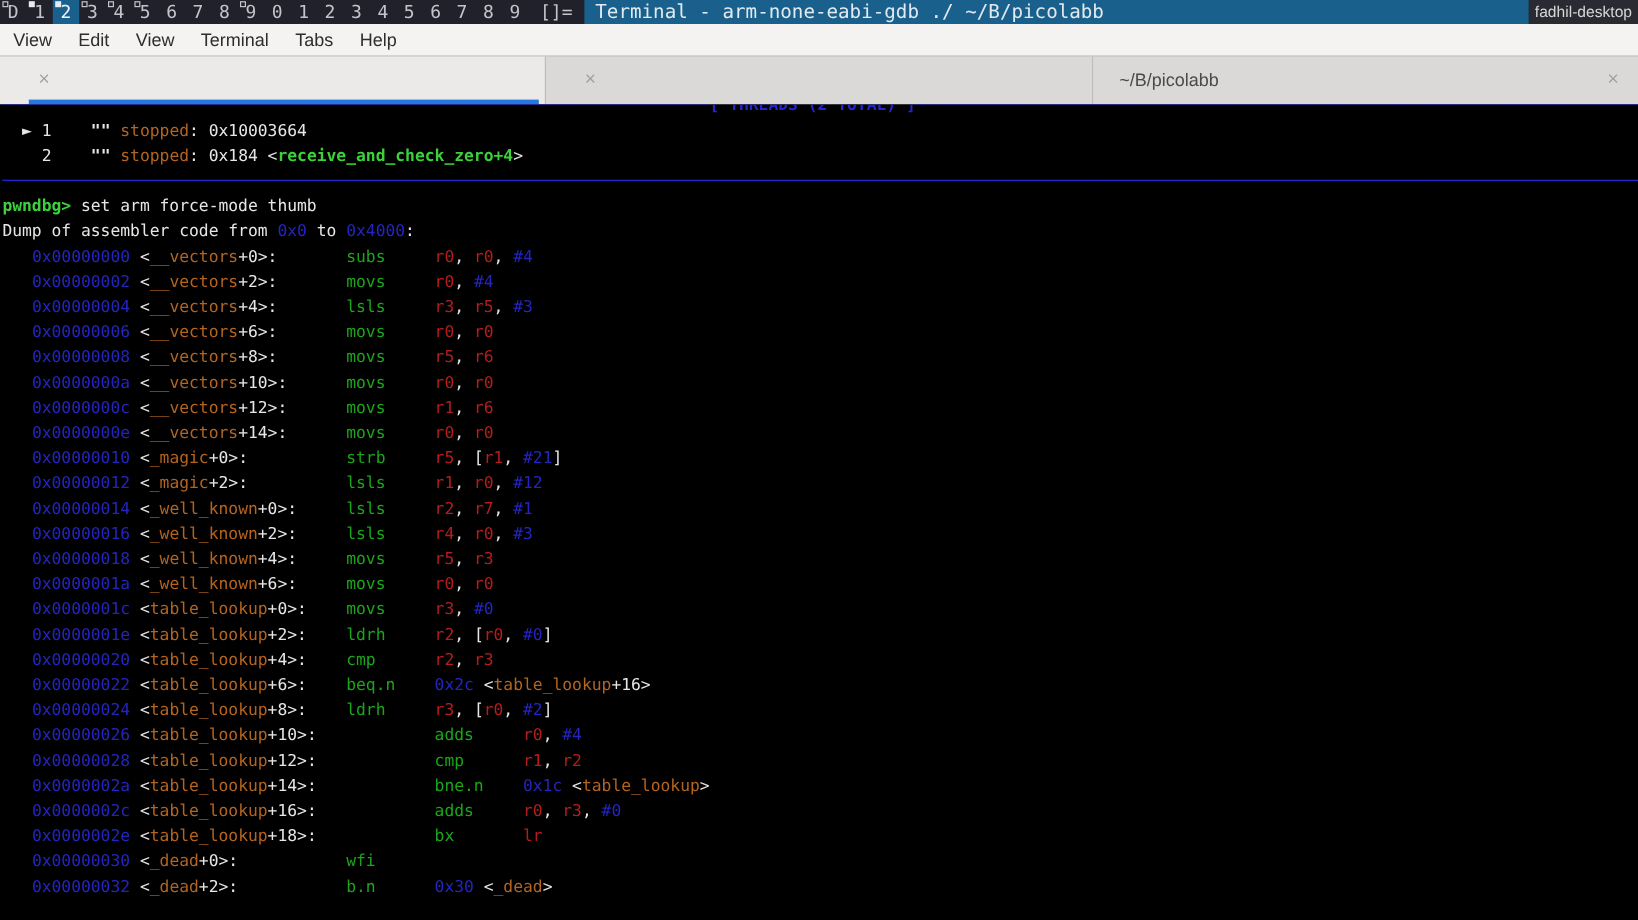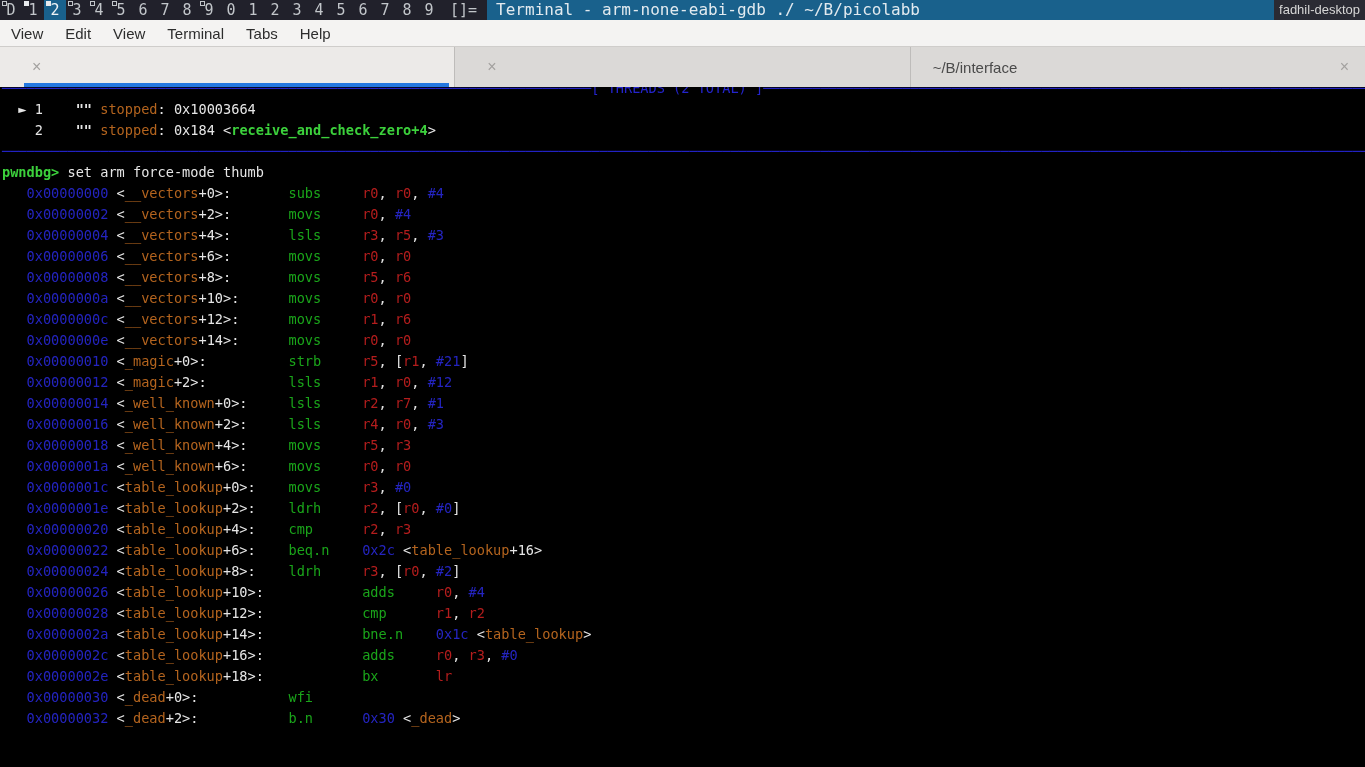--- a/index.html
+++ b/index.html
@@ -94,32 +94,33 @@
   </div>
 
 <div class="tabbar">
     <div class="tab active">
       <span class="tab-close">×</span>
     </div>
     <div class="tab activity">
       <span class="tab-close">×</span>
     </div>
     <div class="tab">
-      <span class="tab-title">~/B/interface</span>
+      <span class="tab-title">~/B/picolabb</span>
       <span class="tab-close">×</span>
     </div>
   </div>
 
 <div class="terminal">
   <div class="tcontent">
-      <div class="trow"><span style="color: rgb(36, 36, 205); font-weight: bold;">────────────────────────────────────────────────────────────────────────</span><span style="color: rgb(36, 36, 205); font-weight: normal;">[ THREADS (2 TOTAL) ]</span><span style="color: rgb(36, 36, 205); font-weight: bold;">──────────────────────────────────────────────────────────────────────────</span></div>
+      <div class="trow"><span style="color: rgb(36, 36, 205); font-weight: bold;">────────────────────────────────────────────────────────────────────────</span><span style="color: rgb(36, 36, 205); font-weight: bold;">[ THREADS (2 TOTAL) ]</span><span style="color: rgb(36, 36, 205); font-weight: bold;">──────────────────────────────────────────────────────────────────────────</span></div>
       <div class="trow"><span style="color: rgb(230, 230, 230);">  ► 1    </span><span style="color: rgb(230, 230, 230); font-weight: bold;">""</span><span style="color: rgb(230, 230, 230);"> </span><span style="color: rgb(180, 100, 30);">stopped</span><span style="color: rgb(230, 230, 230);">: </span><span style="color: rgb(230, 230, 230);">0x10003664</span></div>
       <div class="trow"><span style="color: rgb(230, 230, 230);">    2    </span><span style="color: rgb(230, 230, 230); font-weight: bold;">""</span><span style="color: rgb(230, 230, 230);"> </span><span style="color: rgb(180, 100, 30);">stopped</span><span style="color: rgb(230, 230, 230);">: </span><span style="color: rgb(230, 230, 230);">0x184 &lt;</span><span style="color: rgb(60, 209, 60); font-weight: bold;">receive_and_check_zero+4</span><span style="color: rgb(230, 230, 230);">&gt;</span></div>
       <div class="trow"><span style="color: rgb(36, 36, 205); font-weight: bold;">───────────────────────────────────────────────────────────────────────────────────────────────────────────────────────────────────────────────────────────────────────</span></div>
       <div class="trow"><span style="color: rgb(60, 209, 60); font-weight: bold;">pwndbg&gt; </span><span style="color: rgb(230, 230, 230);">set arm force-mode thumb</span></div>
+      <div class="trow"><span style="color: rgb(230, 230, 230);">Dump of assembler code from </span><span style="color: rgb(36, 36, 192);">0x0</span><span style="color: rgb(230, 230, 230);"> to </span><span style="color: rgb(36, 36, 192);">0x4000</span><span style="color: rgb(230, 230, 230);">:</span></div>
       <div class="trow"><span style="color: rgb(230, 230, 230);">   </span><span style="color: rgb(36, 36, 192);">0x00000000</span><span style="color: rgb(230, 230, 230);"> &lt;</span><span style="color: rgb(180, 100, 30);">__vectors</span><span style="color: rgb(230, 230, 230);">+0&gt;:       </span><span style="color: rgb(26, 165, 26);">subs</span><span style="color: rgb(230, 230, 230);">     </span><span style="color: rgb(181, 29, 29);">r0</span><span style="color: rgb(230, 230, 230);">, </span><span style="color: rgb(181, 29, 29);">r0</span><span style="color: rgb(230, 230, 230);">, </span><span style="color: rgb(36, 36, 192);">#4</span></div>
       <div class="trow"><span style="color: rgb(230, 230, 230);">   </span><span style="color: rgb(36, 36, 192);">0x00000002</span><span style="color: rgb(230, 230, 230);"> &lt;</span><span style="color: rgb(180, 100, 30);">__vectors</span><span style="color: rgb(230, 230, 230);">+2&gt;:       </span><span style="color: rgb(26, 165, 26);">movs</span><span style="color: rgb(230, 230, 230);">     </span><span style="color: rgb(181, 29, 29);">r0</span><span style="color: rgb(230, 230, 230);">, </span><span style="color: rgb(36, 36, 192);">#4</span></div>
       <div class="trow"><span style="color: rgb(230, 230, 230);">   </span><span style="color: rgb(36, 36, 192);">0x00000004</span><span style="color: rgb(230, 230, 230);"> &lt;</span><span style="color: rgb(180, 100, 30);">__vectors</span><span style="color: rgb(230, 230, 230);">+4&gt;:       </span><span style="color: rgb(26, 165, 26);">lsls</span><span style="color: rgb(230, 230, 230);">     </span><span style="color: rgb(181, 29, 29);">r3</span><span style="color: rgb(230, 230, 230);">, </span><span style="color: rgb(181, 29, 29);">r5</span><span style="color: rgb(230, 230, 230);">, </span><span style="color: rgb(36, 36, 192);">#3</span></div>
       <div class="trow"><span style="color: rgb(230, 230, 230);">   </span><span style="color: rgb(36, 36, 192);">0x00000006</span><span style="color: rgb(230, 230, 230);"> &lt;</span><span style="color: rgb(180, 100, 30);">__vectors</span><span style="color: rgb(230, 230, 230);">+6&gt;:       </span><span style="color: rgb(26, 165, 26);">movs</span><span style="color: rgb(230, 230, 230);">     </span><span style="color: rgb(181, 29, 29);">r0</span><span style="color: rgb(230, 230, 230);">, </span><span style="color: rgb(181, 29, 29);">r0</span></div>
       <div class="trow"><span style="color: rgb(230, 230, 230);">   </span><span style="color: rgb(36, 36, 192);">0x00000008</span><span style="color: rgb(230, 230, 230);"> &lt;</span><span style="color: rgb(180, 100, 30);">__vectors</span><span style="color: rgb(230, 230, 230);">+8&gt;:       </span><span style="color: rgb(26, 165, 26);">movs</span><span style="color: rgb(230, 230, 230);">     </span><span style="color: rgb(181, 29, 29);">r5</span><span style="color: rgb(230, 230, 230);">, </span><span style="color: rgb(181, 29, 29);">r6</span></div>
       <div class="trow"><span style="color: rgb(230, 230, 230);">   </span><span style="color: rgb(36, 36, 192);">0x0000000a</span><span style="color: rgb(230, 230, 230);"> &lt;</span><span style="color: rgb(180, 100, 30);">__vectors</span><span style="color: rgb(230, 230, 230);">+10&gt;:      </span><span style="color: rgb(26, 165, 26);">movs</span><span style="color: rgb(230, 230, 230);">     </span><span style="color: rgb(181, 29, 29);">r0</span><span style="color: rgb(230, 230, 230);">, </span><span style="color: rgb(181, 29, 29);">r0</span></div>
       <div class="trow"><span style="color: rgb(230, 230, 230);">   </span><span style="color: rgb(36, 36, 192);">0x0000000c</span><span style="color: rgb(230, 230, 230);"> &lt;</span><span style="color: rgb(180, 100, 30);">__vectors</span><span style="color: rgb(230, 230, 230);">+12&gt;:      </span><span style="color: rgb(26, 165, 26);">movs</span><span style="color: rgb(230, 230, 230);">     </span><span style="color: rgb(181, 29, 29);">r1</span><span style="color: rgb(230, 230, 230);">, </span><span style="color: rgb(181, 29, 29);">r6</span></div>
       <div class="trow"><span style="color: rgb(230, 230, 230);">   </span><span style="color: rgb(36, 36, 192);">0x0000000e</span><span style="color: rgb(230, 230, 230);"> &lt;</span><span style="color: rgb(180, 100, 30);">__vectors</span><span style="color: rgb(230, 230, 230);">+14&gt;:      </span><span style="color: rgb(26, 165, 26);">movs</span><span style="color: rgb(230, 230, 230);">     </span><span style="color: rgb(181, 29, 29);">r0</span><span style="color: rgb(230, 230, 230);">, </span><span style="color: rgb(181, 29, 29);">r0</span></div>
       <div class="trow"><span style="color: rgb(230, 230, 230);">   </span><span style="color: rgb(36, 36, 192);">0x00000010</span><span style="color: rgb(230, 230, 230);"> &lt;</span><span style="color: rgb(180, 100, 30);">_magic</span><span style="color: rgb(230, 230, 230);">+0&gt;:          </span><span style="color: rgb(26, 165, 26);">strb</span><span style="color: rgb(230, 230, 230);">     </span><span style="color: rgb(181, 29, 29);">r5</span><span style="color: rgb(230, 230, 230);">, [</span><span style="color: rgb(181, 29, 29);">r1</span><span style="color: rgb(230, 230, 230);">, </span><span style="color: rgb(36, 36, 192);">#21</span><span style="color: rgb(230, 230, 230);">]</span></div>
       <div class="trow"><span style="color: rgb(230, 230, 230);">   </span><span style="color: rgb(36, 36, 192);">0x00000012</span><span style="color: rgb(230, 230, 230);"> &lt;</span><span style="color: rgb(180, 100, 30);">_magic</span><span style="color: rgb(230, 230, 230);">+2&gt;:          </span><span style="color: rgb(26, 165, 26);">lsls</span><span style="color: rgb(230, 230, 230);">     </span><span style="color: rgb(181, 29, 29);">r1</span><span style="color: rgb(230, 230, 230);">, </span><span style="color: rgb(181, 29, 29);">r0</span><span style="color: rgb(230, 230, 230);">, </span><span style="color: rgb(36, 36, 192);">#12</span></div>

